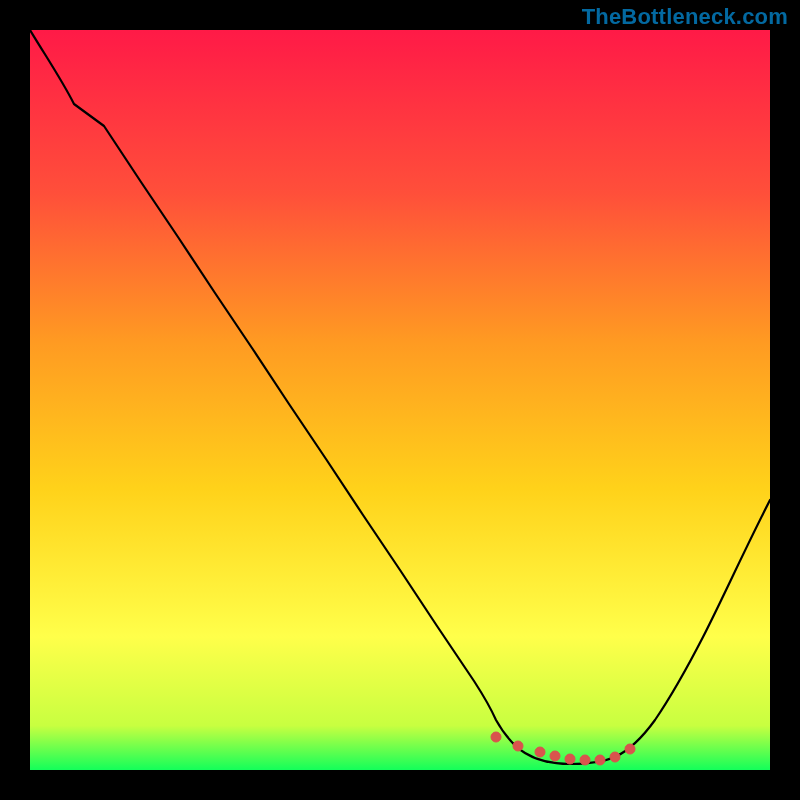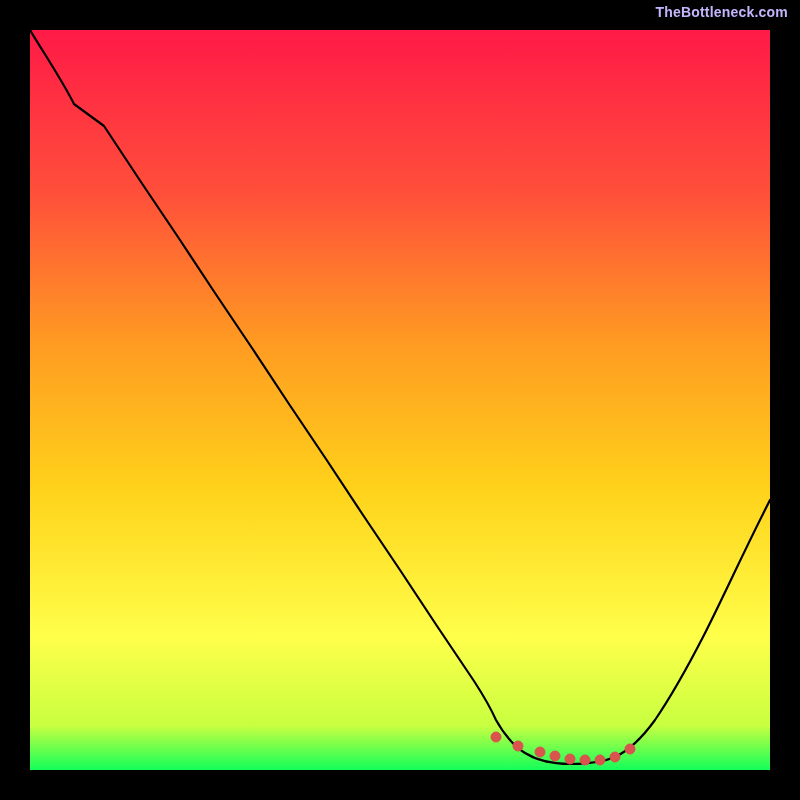--- a/index.html
+++ b/index.html
@@ -14,22 +14,22 @@
   .frame {
     position: relative;
     width: 800px;
     height: 800px;
     background: #000;
   }
   .watermark {
     position: absolute;
     top: 4px;
     right: 12px;
-    color: #c4b5fd;
-    font-size: 14px;
+    color: #0369a1;
+    font-size: 22px;
     font-weight: 600;
     letter-spacing: 0.2px;
     user-select: none;
   }
   .plot-wrap {
     position: absolute;
     left: 30px;
     top: 30px;
     width: 740px;
     height: 740px;

